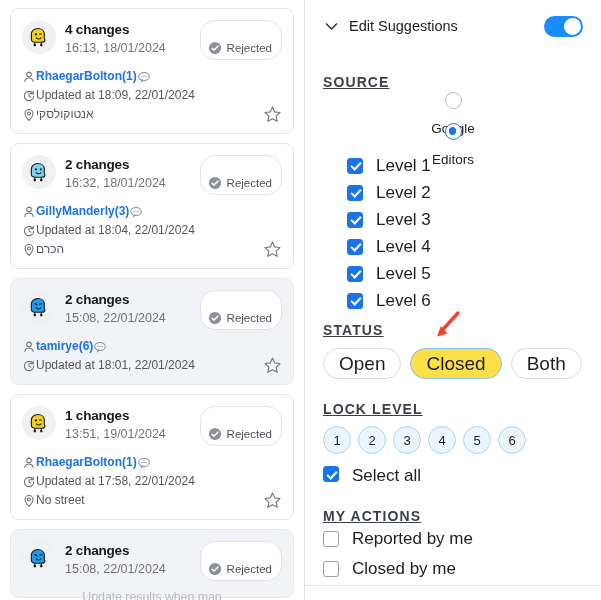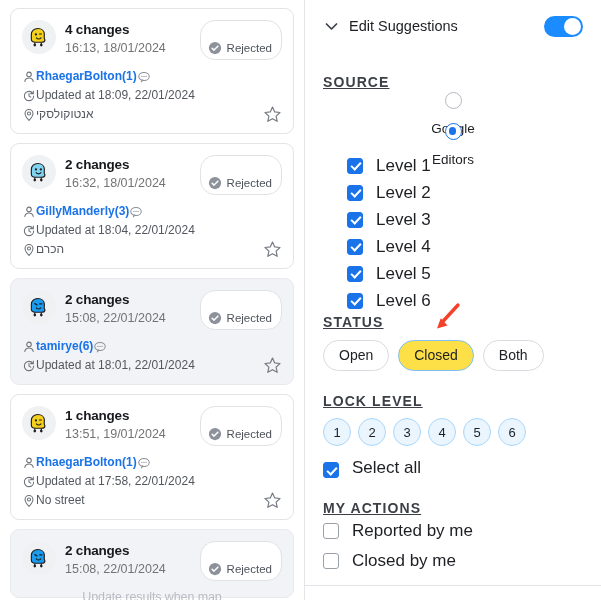--- a/index.html
+++ b/index.html
@@ -139,43 +139,43 @@
   }
   .cb.checked { background: #1a73e8; border-color: #1a73e8; }
   .cb.checked::after {
     content: ""; position: absolute;
     left: 4.5px; top: 1.5px; width: 4px; height: 8px;
     border: solid #fff; border-width: 0 2px 2px 0;
     transform: rotate(43deg);
   }
   .check-label { font-size: 17px; color: #1d1f23; }
 
-  .sec-status { margin-top: 0; position: relative; }
+  .sec-status { margin-top: 8px; position: relative; }
   .pill-row { display: flex; gap: 9px; margin-top: 10px; }
   .pill {
     border: 1px solid #d8dbdf; border-radius: 18px;
-    padding: 7px 15px; font-size: 14px; color: #1d1f23;
+    padding: 7px 15px; font-size: 19px; color: #1d1f23;
     background: #fff; line-height: 15px;
   }
   .pill.active { background: #fde047; border-color: #7fc0f5; }
 
   .arrow-anno {
     position: absolute; right: 118px; top: -14px;
     width: 34px; height: 34px; pointer-events: none;
   }
 
   .sec-lock { margin-top: 22px; }
   .circle-row { display: flex; gap: 7px; margin-top: 9px; }
   .lock-circle {
     width: 28px; height: 28px; border-radius: 50%;
     border: 1.5px solid #a9d7fb; background: #eaf5fe;
     display: flex; align-items: center; justify-content: center;
     font-size: 13px; color: #1d1f23;
   }
-  .select-all-row { display: flex; align-items: flex-end; gap: 13px; margin-top: 12px; }
+  .select-all-row { display: flex; align-items: flex-start; gap: 13px; margin-top: 12px; }
 
   .sec-actions { margin-top: 22px; }
   .sec-actions .check-row { height: 30px; }
 
   .bottom-rule {
     position: absolute; left: 0; right: 0; bottom: 14px;
     height: 1px; background: #e3e5e8;
   }
 </style>
 </head>

